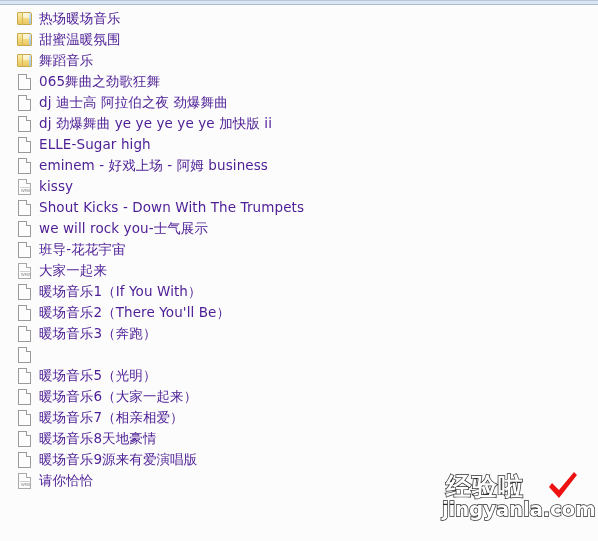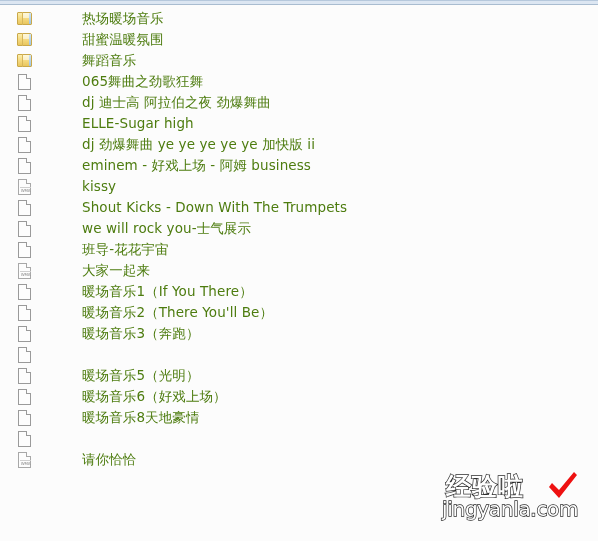--- a/index.html
+++ b/index.html
@@ -54,23 +54,22 @@
     width: 18px;
     height: 19px;
     flex: 0 0 18px;
     position: relative;
     margin-right: 5px;
   }
 
   .file-label {
     font-size: 13.5px;
     line-height: 19px;
-    color: #4d7c0f;
+    color: #4c1d95;
     letter-spacing: 0.1px;
-    margin-left: 43px;
   }
 
   
   .ic-folder {
     position: absolute;
     left: 1px;
     top: 3px;
     width: 15px;
     height: 13px;
   }
@@ -198,21 +197,21 @@
     right: 2px;
     top: -2px;
     width: 34px;
     height: 34px;
   }
   #watermark .wm-url {
     position: absolute;
     left: 0px;
     top: 27px;
     font-size: 20px;
-    font-weight: normal;
+    font-weight: bold;
     color: #ffffff;
     font-family: "DejaVu Sans", "Liberation Sans", sans-serif;
     -webkit-text-stroke: 1.4px #2b2b2b;
     paint-order: stroke fill;
     letter-spacing: -0.3px;
     line-height: 22px;
   }
 </style>
 </head>
 <body>
@@ -264,27 +263,27 @@
     <div class="file-row">
       <div class="file-icon">
         <div class="ic-doc"></div>
       </div>
       <span class="file-label">dj 迪士高 阿拉伯之夜 劲爆舞曲</span>
     </div>
     <div class="file-row">
       <div class="file-icon">
         <div class="ic-doc"></div>
       </div>
+      <span class="file-label">dj 劲爆舞曲 ye ye ye ye ye 加快版 ii</span>
+    </div>
+    <div class="file-row">
+      <div class="file-icon">
+        <div class="ic-doc"></div>
+      </div>
       <span class="file-label">ELLE-Sugar high</span>
-    </div>
-    <div class="file-row">
-      <div class="file-icon">
-        <div class="ic-doc"></div>
-      </div>
-      <span class="file-label">dj 劲爆舞曲 ye ye ye ye ye 加快版 ii</span>
     </div>
     <div class="file-row">
       <div class="file-icon">
         <div class="ic-doc"></div>
       </div>
       <span class="file-label">eminem - 好戏上场 - 阿姆 business</span>
     </div>
     <div class="file-row">
       <div class="file-icon">
         <div class="ic-wma">
@@ -318,21 +317,21 @@
           <div class="bar"></div>
           <div class="wma-tag">WMA</div>
         </div>
       </div>
       <span class="file-label">大家一起来</span>
     </div>
     <div class="file-row">
       <div class="file-icon">
         <div class="ic-doc"></div>
       </div>
-      <span class="file-label">暖场音乐1（If You There）</span>
+      <span class="file-label">暖场音乐1（If You With）</span>
     </div>
     <div class="file-row">
       <div class="file-icon">
         <div class="ic-doc"></div>
       </div>
       <span class="file-label">暖场音乐2（There You'll Be）</span>
     </div>
     <div class="file-row">
       <div class="file-icon">
         <div class="ic-doc"></div>
@@ -347,32 +346,39 @@
     <div class="file-row">
       <div class="file-icon">
         <div class="ic-doc"></div>
       </div>
       <span class="file-label">暖场音乐5（光明）</span>
     </div>
     <div class="file-row">
       <div class="file-icon">
         <div class="ic-doc"></div>
       </div>
-      <span class="file-label">暖场音乐6（好戏上场）</span>
+      <span class="file-label">暖场音乐6（大家一起来）</span>
+    </div>
+    <div class="file-row">
+      <div class="file-icon">
+        <div class="ic-doc"></div>
+      </div>
+      <span class="file-label">暖场音乐7（相亲相爱）</span>
     </div>
     <div class="file-row">
       <div class="file-icon">
         <div class="ic-doc"></div>
       </div>
       <span class="file-label">暖场音乐8天地豪情</span>
     </div>
     <div class="file-row">
       <div class="file-icon">
         <div class="ic-doc"></div>
       </div>
+      <span class="file-label">暖场音乐9源来有爱演唱版</span>
     </div>
     <div class="file-row">
       <div class="file-icon">
         <div class="ic-wma">
           <div class="bar"></div>
           <div class="wma-tag">WMA</div>
         </div>
       </div>
       <span class="file-label">请你恰恰</span>
     </div>

